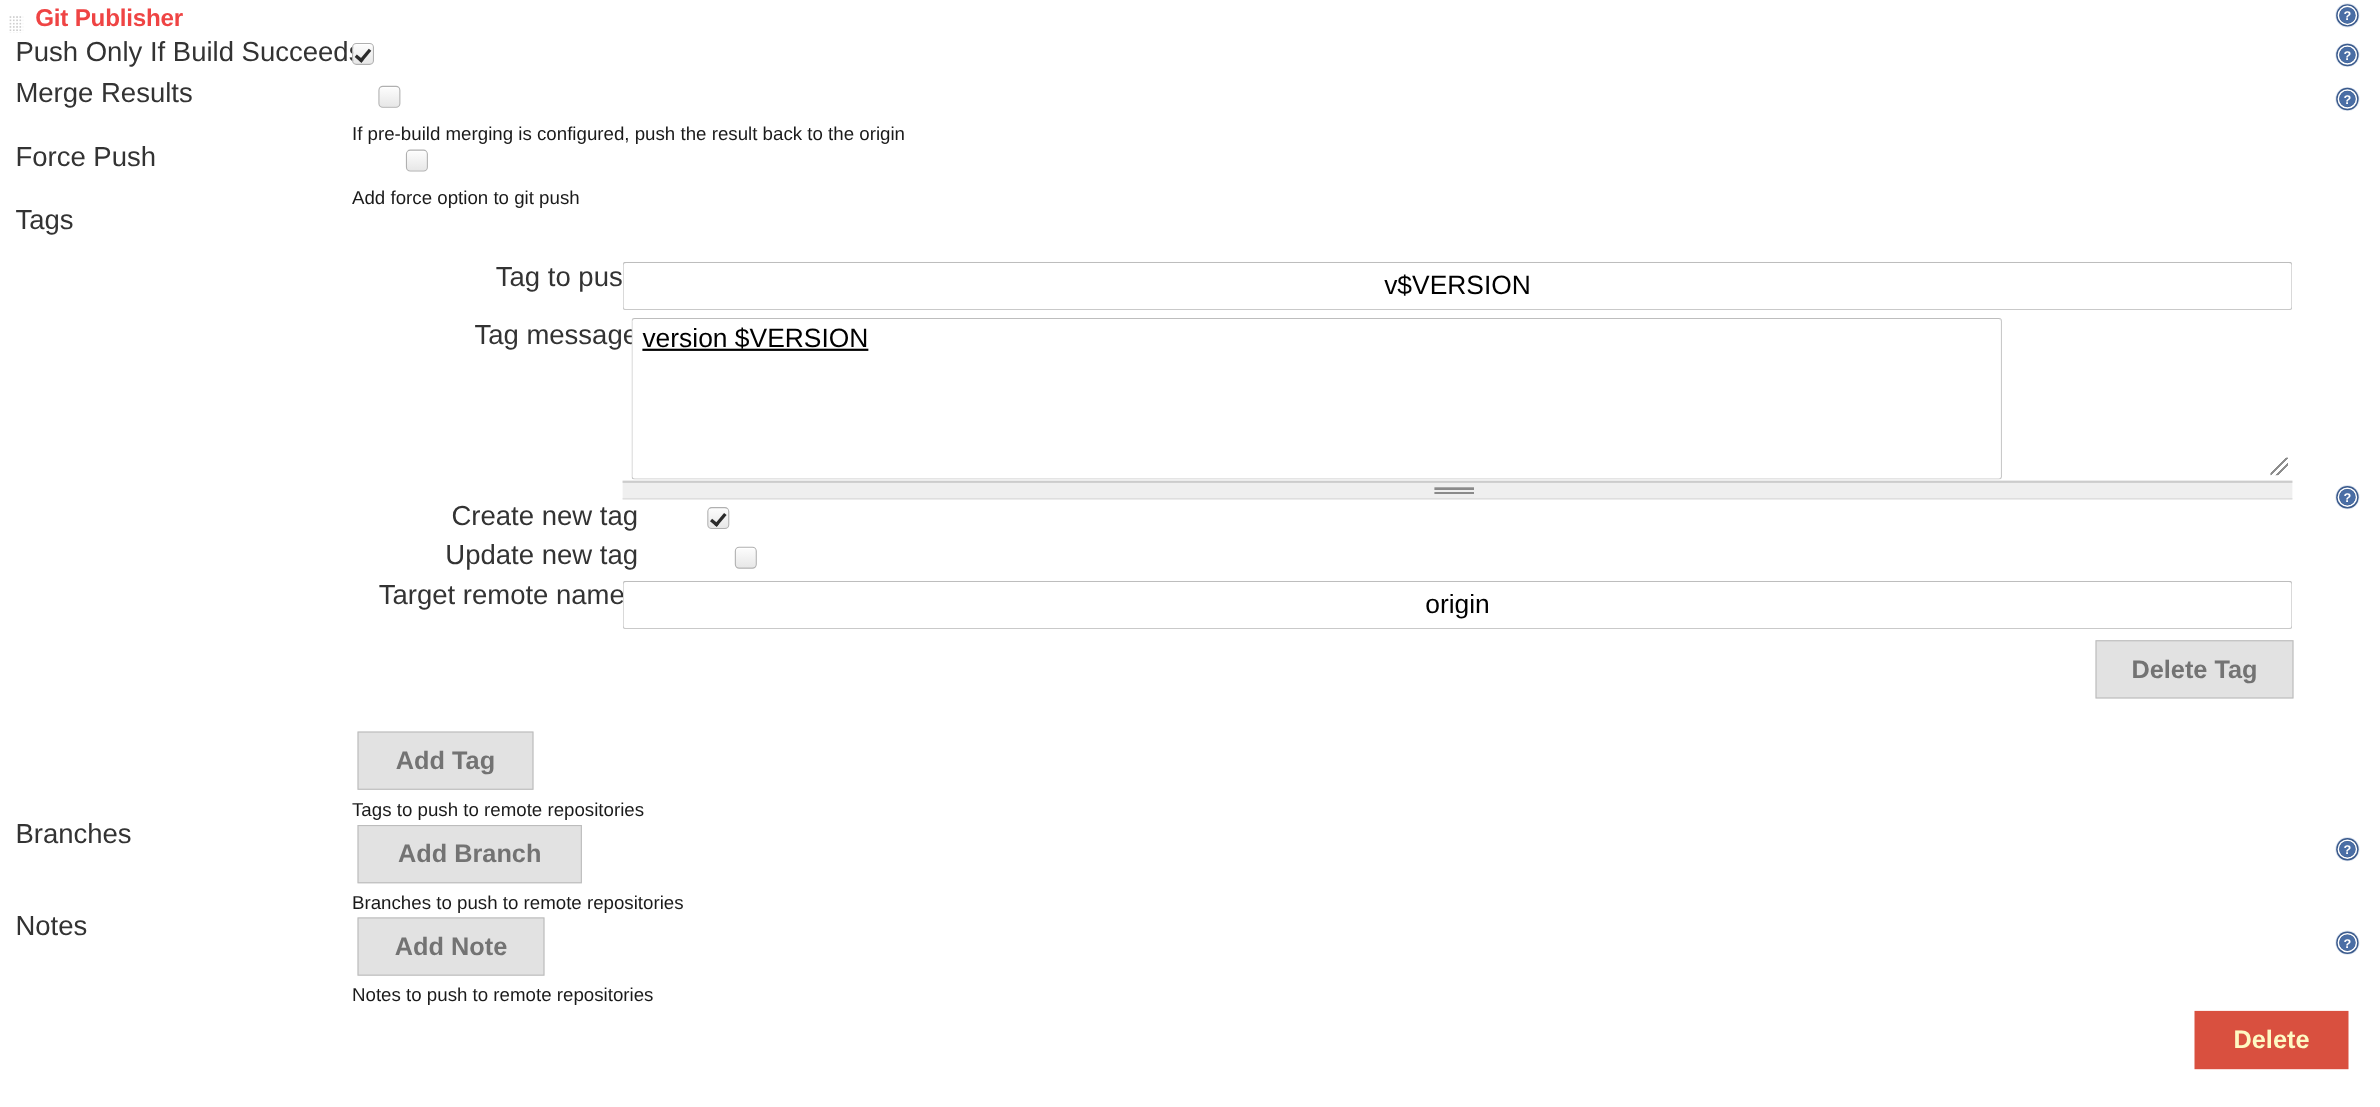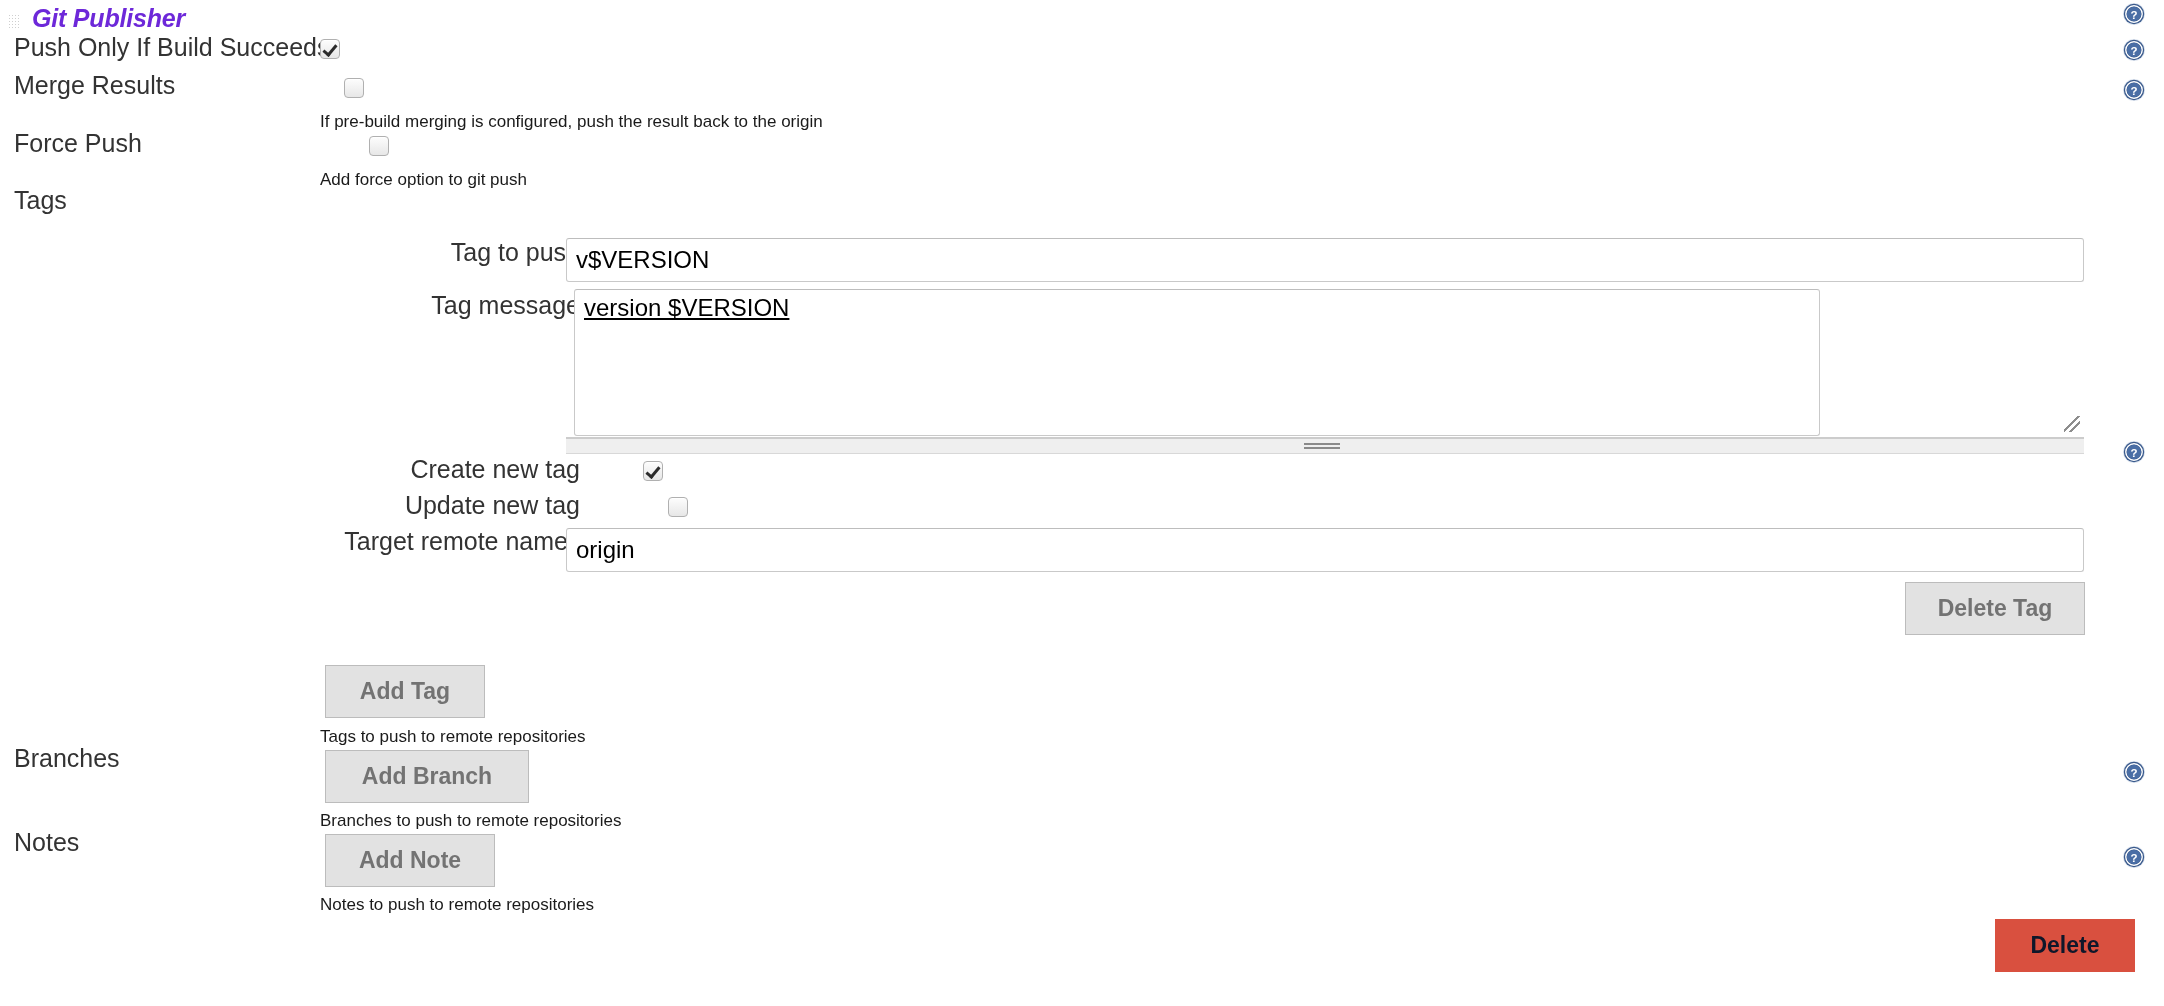--- a/index.html
+++ b/index.html
@@ -34,26 +34,25 @@
     background-image:
       radial-gradient(#cfcfcf 38%, transparent 42%);
     background-size: 3px 3px;
     background-position: 0 0;
     cursor: move;
   }
   .section-title {
     position: absolute;
     left: 32px;
     top: 0px;
-    font-size: 25px;
+    font-size: 22px;
     font-weight: bold;
-    color: #6d28d9;
+    color: #ef4444;
     letter-spacing: -0.2px;
     white-space: nowrap;
-    font-style: italic;
   }
 
   
   .field-label-left {
     font-size: 25px;
     color: #333333;
     white-space: nowrap;
     line-height: 1;
   }
 
@@ -105,20 +104,21 @@
     box-sizing: border-box;
     border: 1px solid #c9c9c9;
     border-top-color: #bdbdbd;
     border-radius: 3px;
     background: #ffffff;
     font-family: "Liberation Sans", sans-serif;
     font-size: 24px;
     color: #000000;
     padding: 2px 9px;
     outline: none;
+    text-align: center;
   }
 
   
   .text-area {
     box-sizing: border-box;
     border: 1px solid #c9c9c9;
     border-top-color: #bdbdbd;
     border-radius: 3px;
     background: #ffffff;
     font-family: "Liberation Sans", sans-serif;
@@ -174,21 +174,21 @@
     display: flex;
     align-items: center;
     justify-content: center;
   }
 
   
   .btn-delete {
     box-sizing: border-box;
     border: none;
     background: #d9503f;
-    color: #0f172a;
+    color: #fef9c3;
     font-family: "Liberation Sans", sans-serif;
     font-size: 23px;
     font-weight: bold;
     cursor: pointer;
     text-align: center;
     white-space: nowrap;
     display: flex;
     align-items: center;
     justify-content: center;
   }

